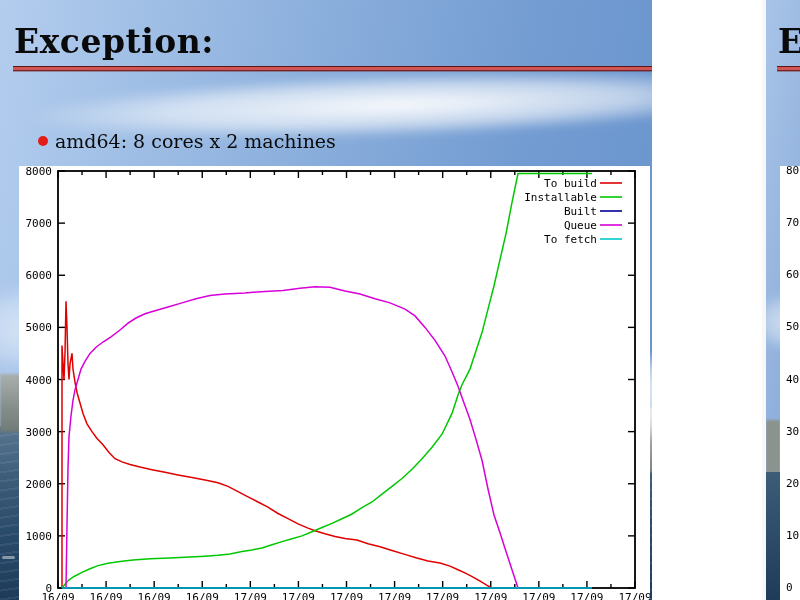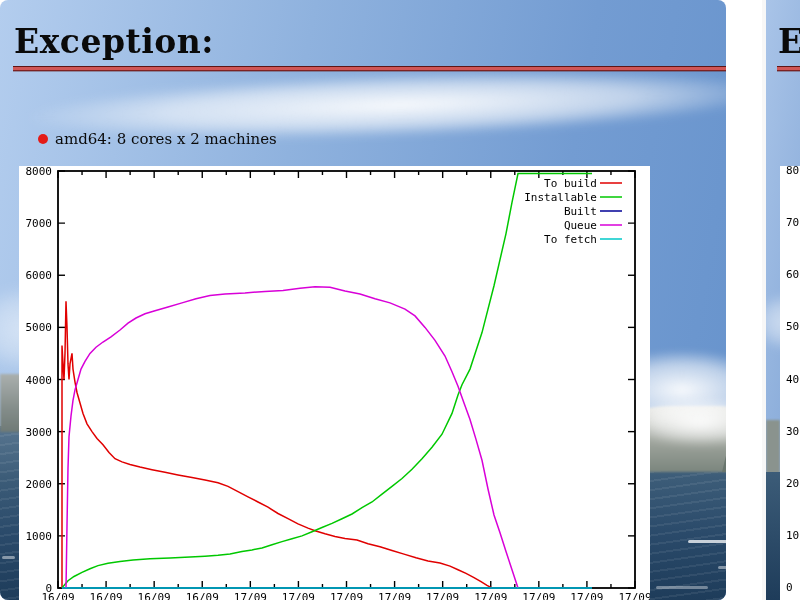--- a/index.html
+++ b/index.html
@@ -1,20 +1,20 @@
 <!DOCTYPE html>
 <html style="--rule-dark: #5f1515; --rule-light: #d05656;"><head>
 <meta charset="utf-8">
 <style>
   html,body{margin:0;padding:0;}
   body{width:800px;height:600px;overflow:hidden;position:relative;background:#fff;
        font-family:"DejaVu Sans","Liberation Sans",sans-serif;}
   .stage{position:absolute;inset:0;}
   .slide{position:absolute;top:0;height:600px;overflow:hidden;}
-  .slide-main{left:0;width:726px;border-radius:8px;}
+  .slide-main{left:0;width:652px;}
   .slide-next{left:766px;width:34px;}
   .slide-gap{position:absolute;left:762px;top:0;width:4px;height:600px;background:#f7f7f7;}
 
   
   .sky{position:absolute;inset:0;
        background:linear-gradient(100deg,#b3cdee 0%,#8fb2de 38%,#739cd2 72%,#6793cc 100%);}
   .sky2{position:absolute;inset:0;
        background:linear-gradient(100deg,#a9c4e8 0%,#8fb0dc 60%,#80a5d6 100%);}
   .cloud{position:absolute;border-radius:50%;
          background:radial-gradient(ellipse at center,rgba(255,255,255,.95) 0%,rgba(255,255,255,.55) 45%,rgba(255,255,255,0) 72%);}
@@ -41,21 +41,21 @@
   .title{position:absolute;left:14px;top:24px;margin:0;color:#0a0a0a;
          font-family:"DejaVu Serif","Liberation Serif",serif;font-weight:bold;
          font-size:33px;line-height:1.1;letter-spacing:.5px;white-space:nowrap;}
   .rule{position:absolute;top:66px;height:6px;
         background:linear-gradient(to bottom,#5f1515 0 1px,#d05656 1px 4px,#7c2222 4px 5px,rgba(95,21,21,.35) 5px 6px);}
   .rule-main{left:13px;width:749px;}
   .rule-next{left:11px;width:23px;}
   .bullet-row{position:absolute;left:38px;top:130px;display:flex;align-items:center;}
   .bullet-dot{width:10px;height:10px;border-radius:50%;background:#e41b17;margin-right:7px;flex:0 0 auto;}
   .bullet-text{color:#0a0a0a;font-family:"DejaVu Serif","Liberation Serif",serif;
-               font-size:15px;white-space:nowrap;}
+               font-size:19px;white-space:nowrap;}
   .chart-panel{position:absolute;left:19px;top:166px;width:631px;height:446px;background:#fff;}
   .chart-panel svg{display:block;}
   .chart-panel2{position:absolute;left:14px;top:166px;width:44px;height:446px;background:#fff;}
   .mini-ylab{position:absolute;left:6px;width:44px;color:#000;
              font-family:"DejaVu Sans Mono","Liberation Mono",monospace;font-size:11px;line-height:12px;white-space:nowrap;}
   svg text{font-family:"DejaVu Sans Mono","Liberation Mono",monospace;font-size:11px;fill:#000;}
 </style>
 </head>
 <body>
 

